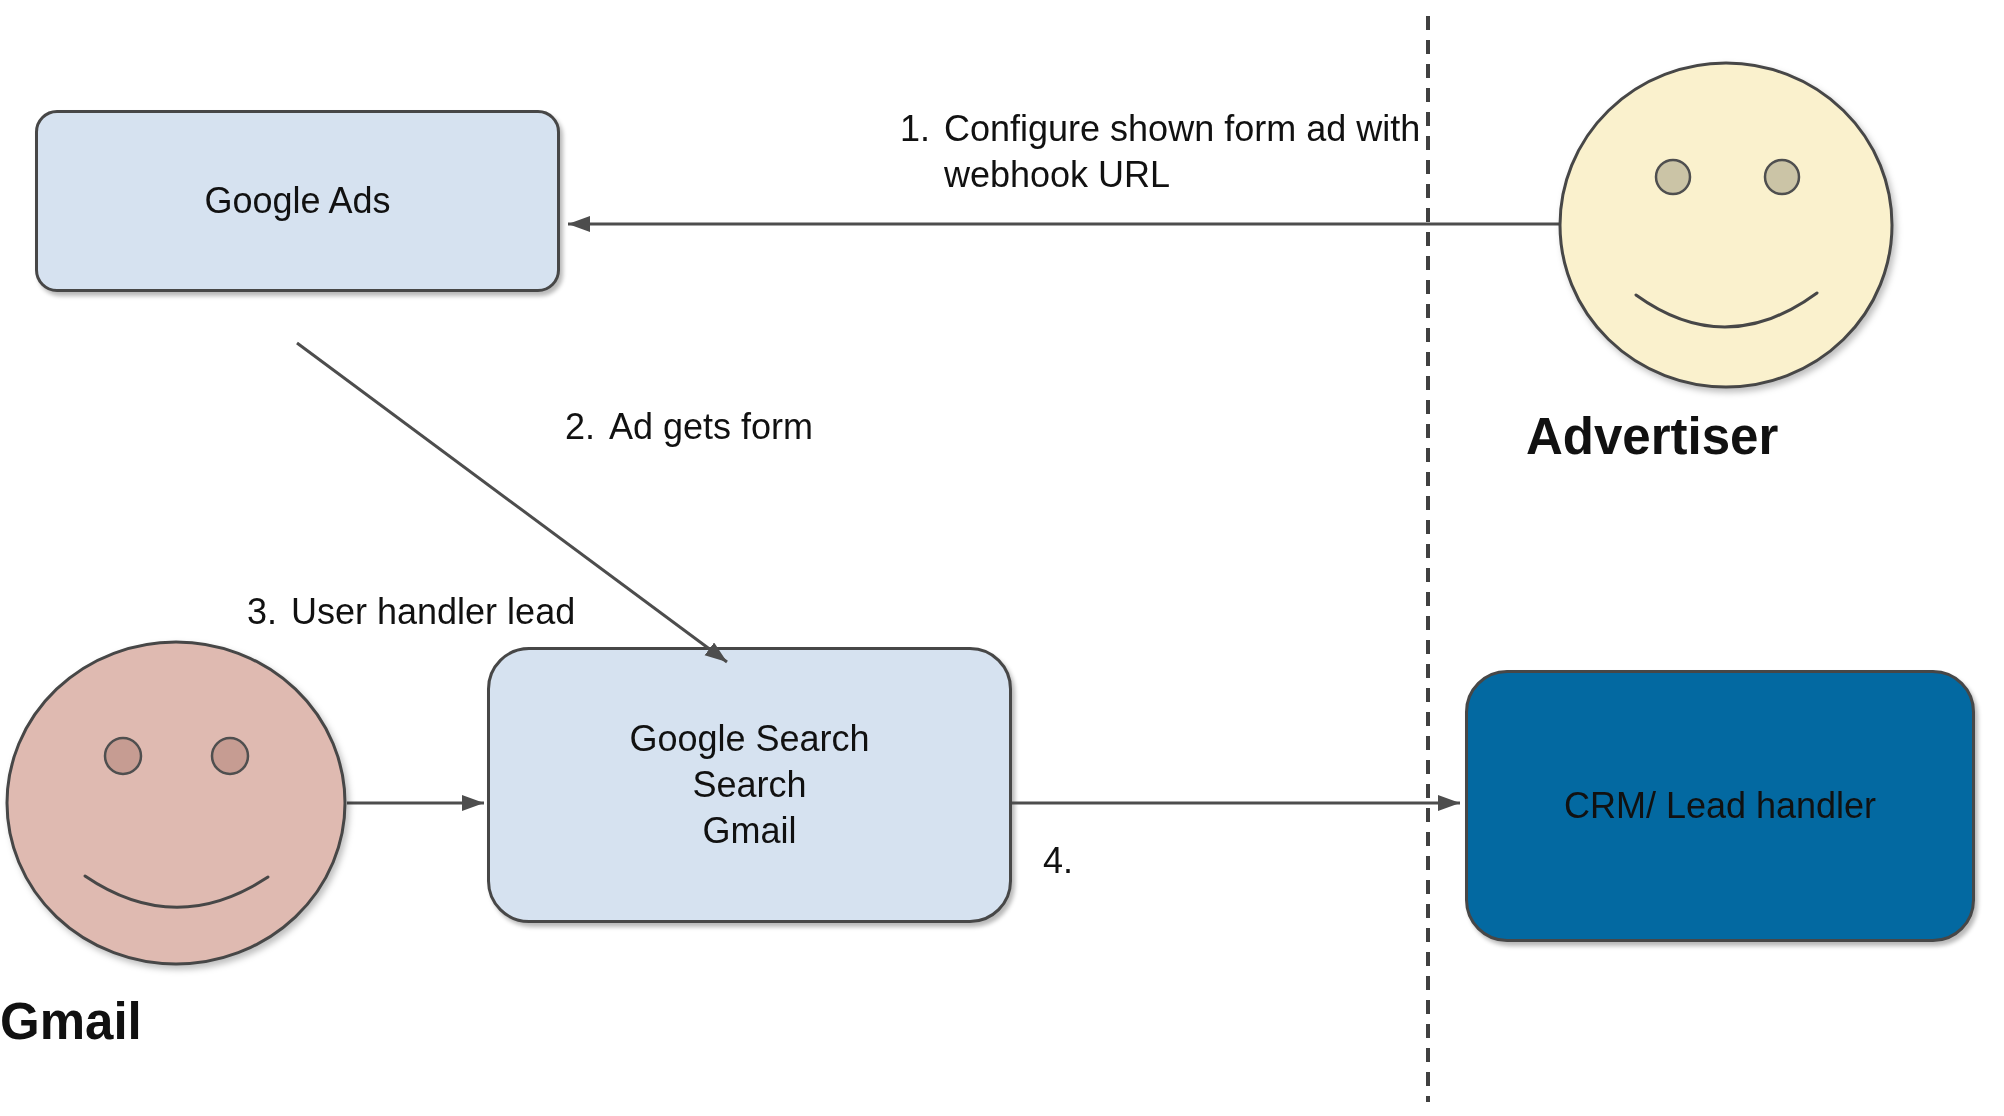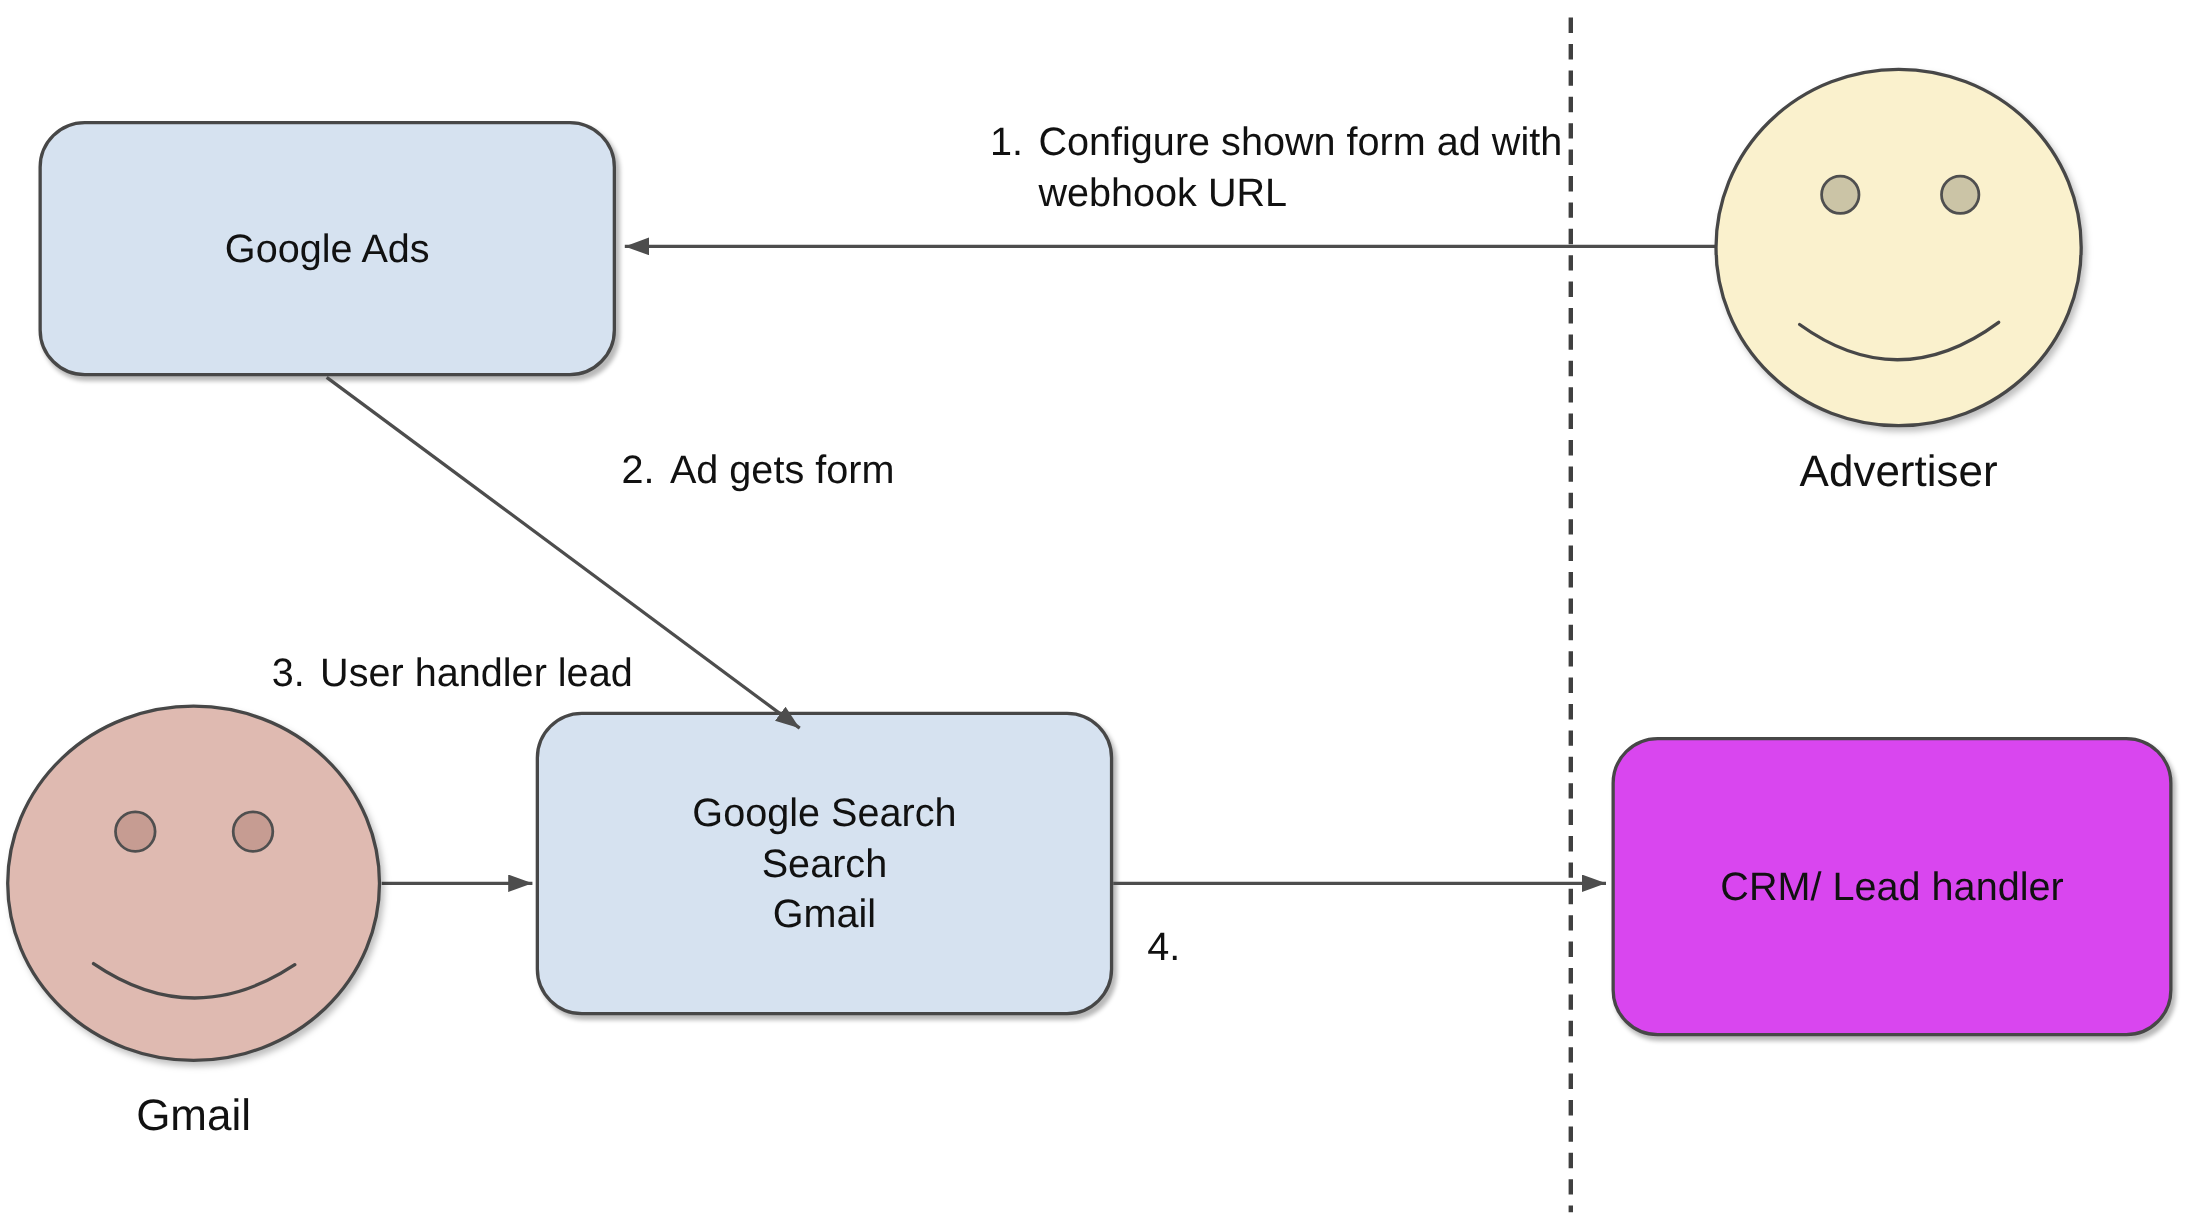--- a/index.html
+++ b/index.html
@@ -19,30 +19,29 @@
     box-shadow:3px 4px 4px rgba(0,0,0,0.28);
     display:flex;
     flex-direction:column;
     align-items:center;
     justify-content:center;
     text-align:center;
     font-size:36px;
     line-height:46px;
     box-sizing:border-box;
   }
-  .node.yellow{background:#d946ef;}
-  #google-ads-box{left:35px;top:110px;width:525px;height:232px;}
+  .node.yellow{background:#0369a1;}
+  #google-ads-box{left:35px;top:110px;width:525px;height:182px;border-radius:22px;}
   #channels-box{left:487px;top:647px;width:525px;height:276px;}
   #crm-box{left:1465px;top:670px;width:510px;height:272px;}
 
   .actor-label{
     position:absolute;
-    font-size:40px;
-    font-weight:400;
-    text-align:center;
+    font-size:51px;
+    font-weight:700;
   }
   #advertiser-label{left:1526px;top:407px;width:400px;}
   #user-label{left:0px;top:992px;width:352px;}
 
   .step{
     position:absolute;
     display:flex;
     font-size:36px;
     line-height:46px;
     white-space:nowrap;

